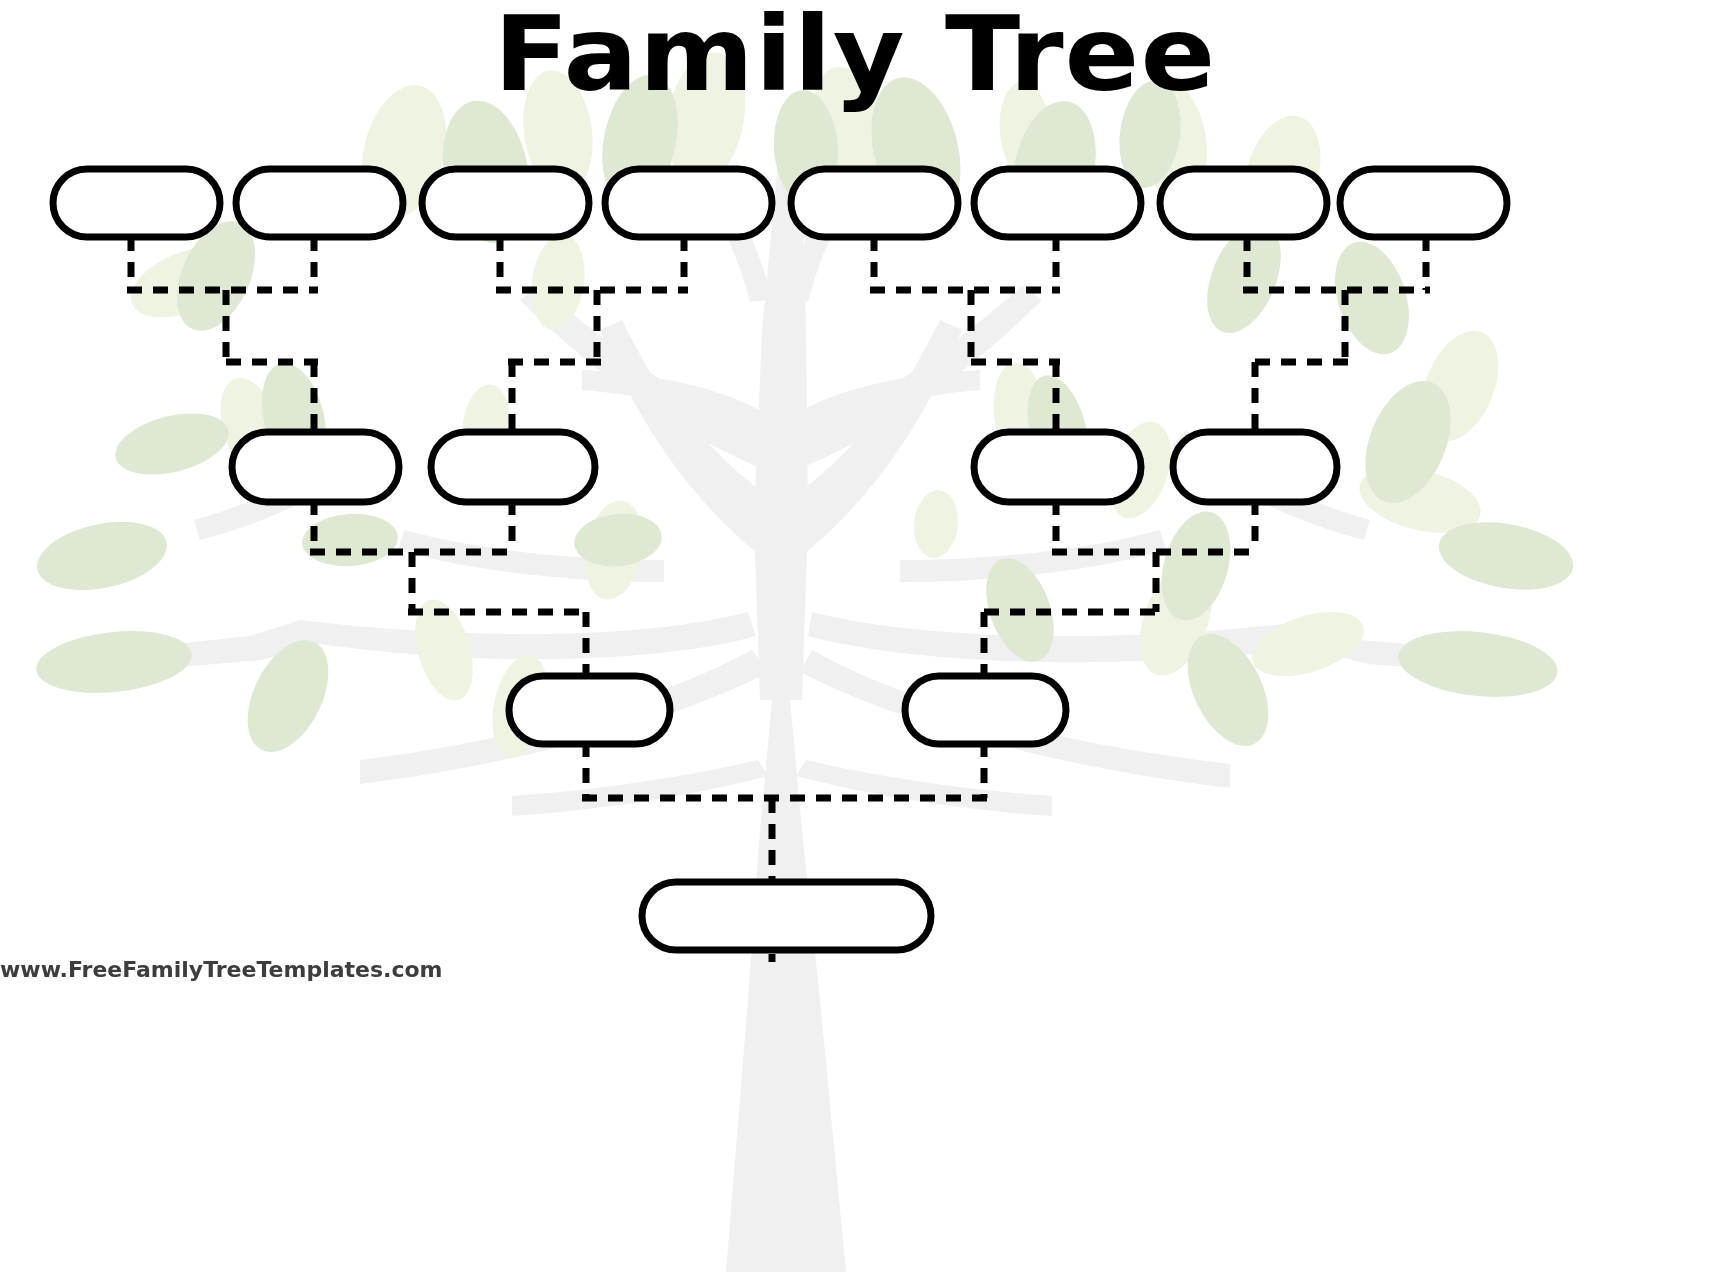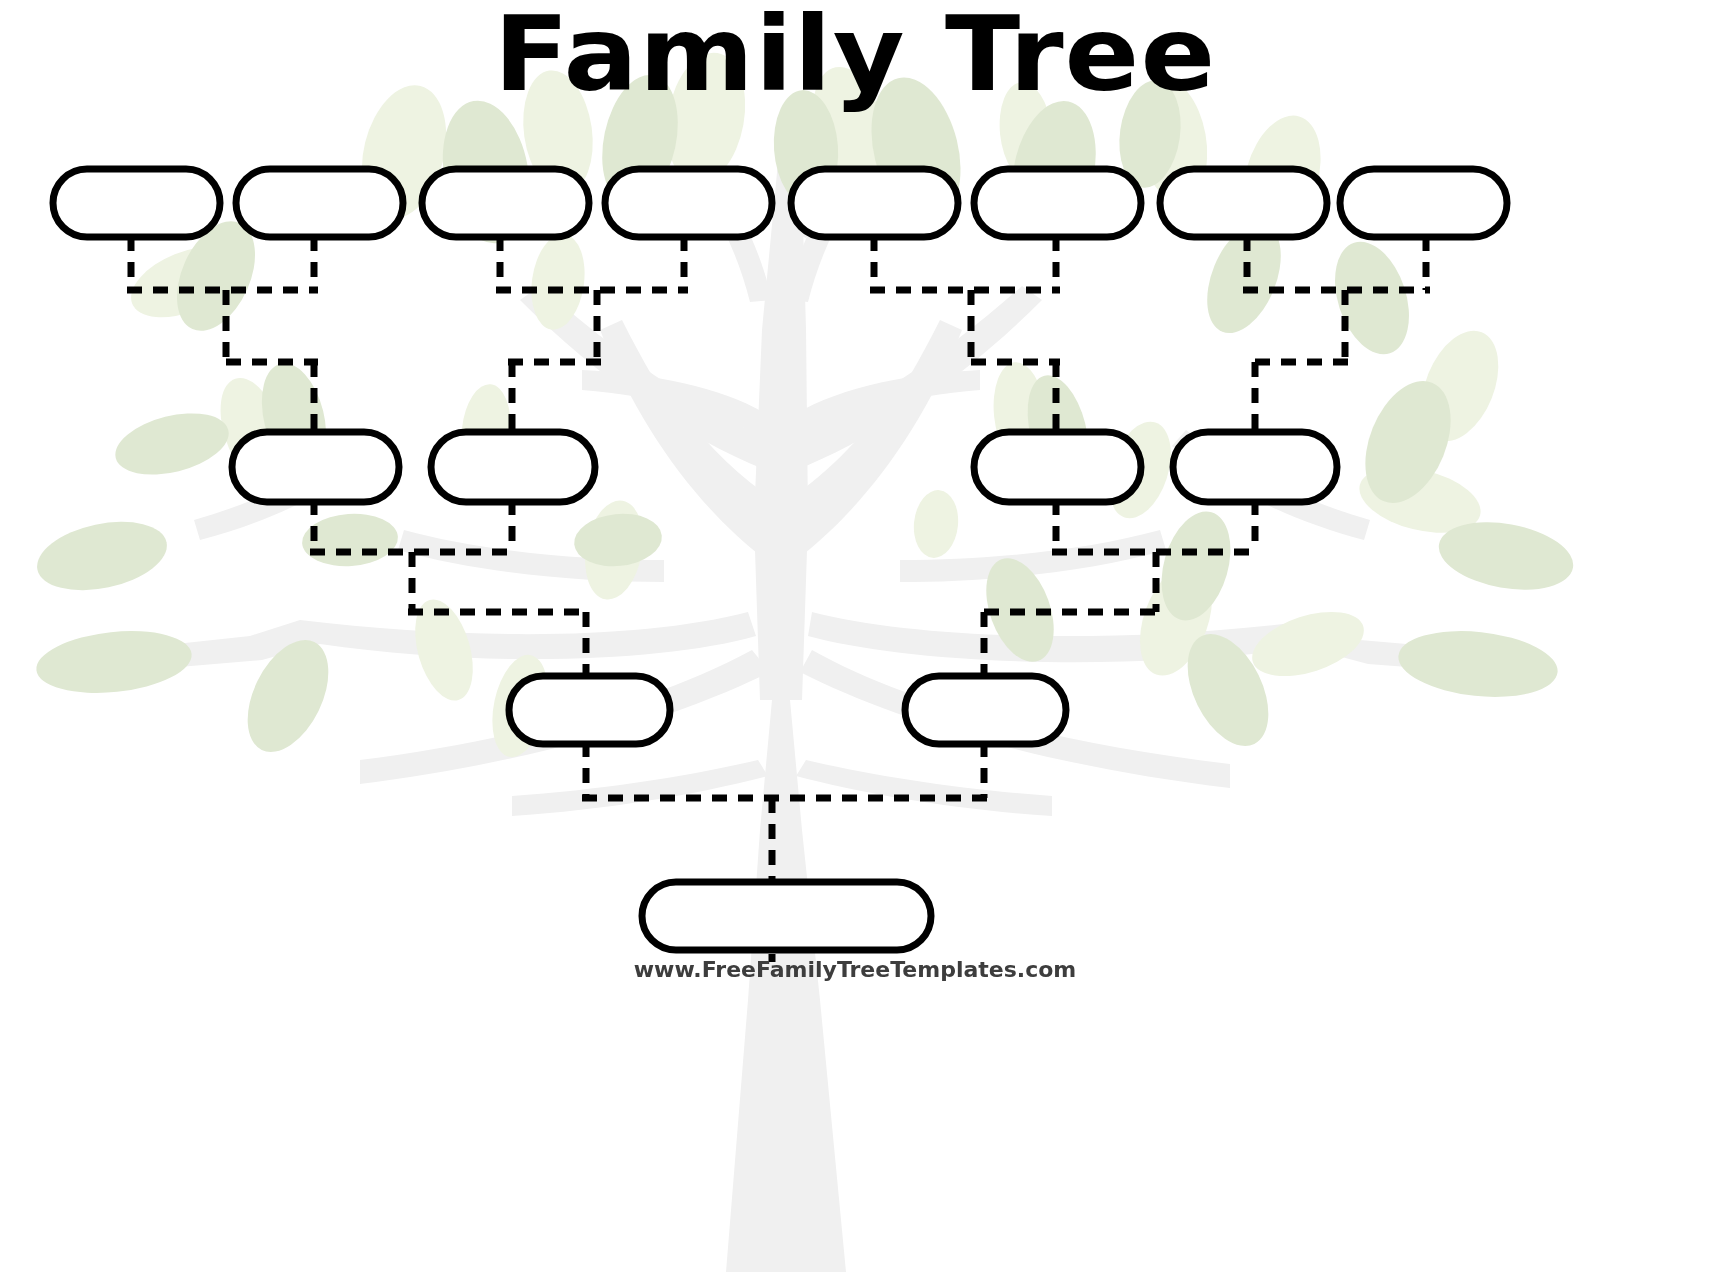--- a/index.html
+++ b/index.html
@@ -49,21 +49,20 @@
     color: #000000;
     transform: scaleX(1.06);
     transform-origin: 50% 0;
     white-space: nowrap;
   }
   #footer {
     position: absolute;
     left: 0;
     bottom: 18px;
     width: 1710px;
-    text-align: center;
     z-index: 3;
     font-family: "DejaVu Sans", sans-serif;
     font-size: 22px;
     font-weight: 600;
     color: #3d3d3d;
     white-space: nowrap;
   }
   .node-label {
     position: absolute;
     z-index: 4;

